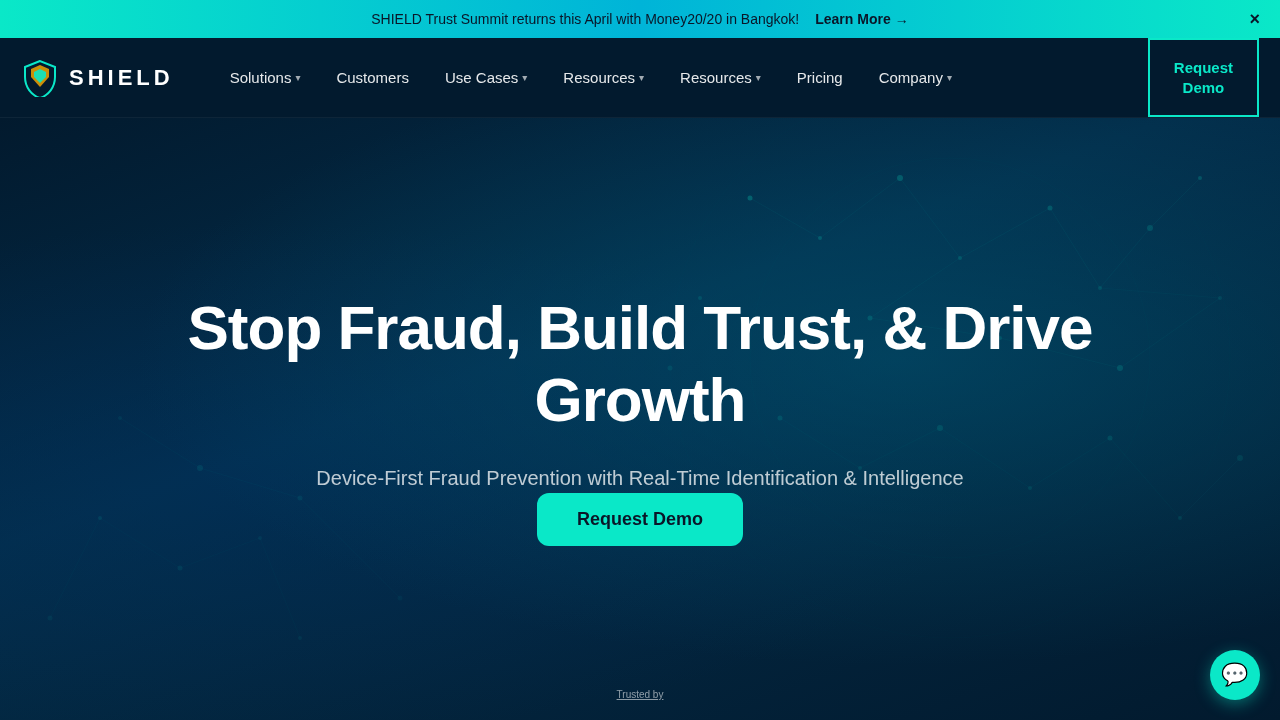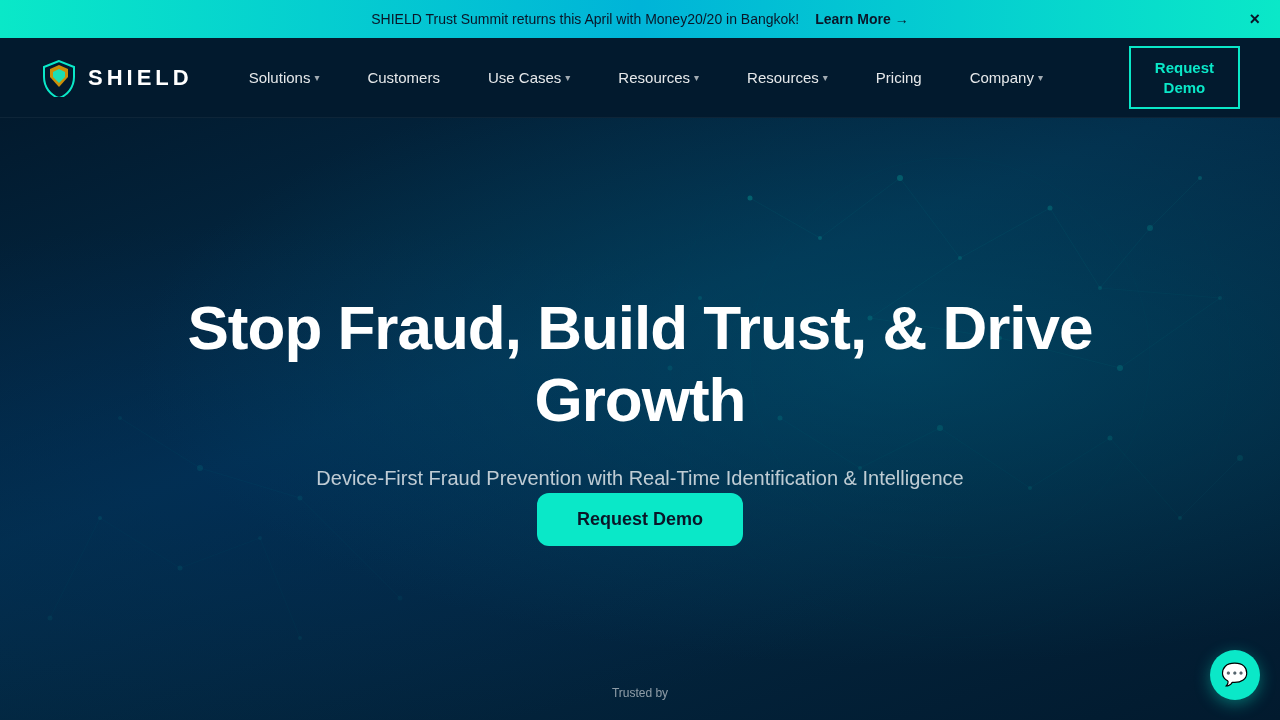--- a/index.html
+++ b/index.html
@@ -42,22 +42,21 @@
       background: none;
       border: none;
       line-height: 1;
     }
 
     
     .navbar {
       background: #021a2e;
       height: 80px;
       display: flex;
-      align-items: center;
-      padding: 0 40px;
+      padding: 0 21px;
       gap: 0;
       position: relative;
       z-index: 90;
       border-bottom: 1px solid rgba(255,255,255,0.05);
     }
     .logo {
       display: flex;
       align-items: center;
       gap: 10px;
       cursor: pointer;
@@ -69,21 +68,21 @@
     }
     .logo-text {
       color: white;
       font-size: 22px;
       font-weight: 700;
       letter-spacing: 4px;
     }
     .nav-links {
       display: flex;
       align-items: center;
-      gap: 16px;
+      gap: 4px;
       margin-left: 40px;
       flex: 1;
     }
     .nav-item {
       color: rgba(255,255,255,0.9);
       font-size: 15px;
       font-weight: 500;
       padding: 8px 16px;
       cursor: pointer;
       border-radius: 6px;
@@ -174,22 +173,23 @@
       display: inline-block;
     }
 
     .trusted-by {
       position: absolute;
       bottom: 20px;
       left: 50%;
       transform: translateX(-50%);
       z-index: 10;
       color: rgba(255,255,255,0.55);
-      font-size: 12px;
+      font-size: 10px;
       text-align: center;
+      text-decoration: underline;
     }
 
     
     .chat-widget {
       position: fixed;
       bottom: 20px;
       right: 20px;
       width: 50px;
       height: 50px;
       background: #0ae8c8;

